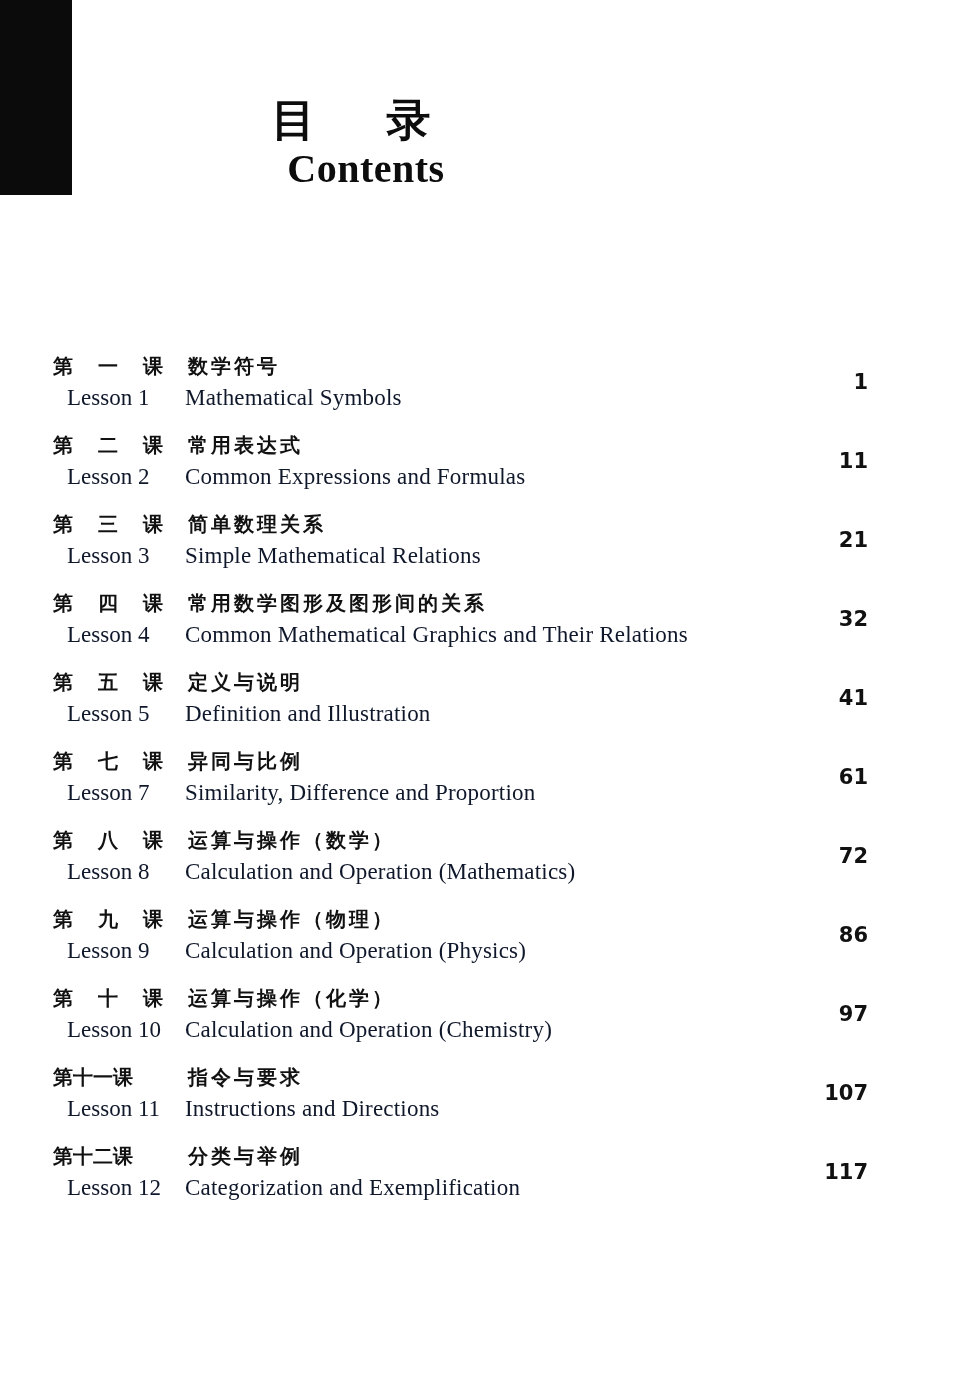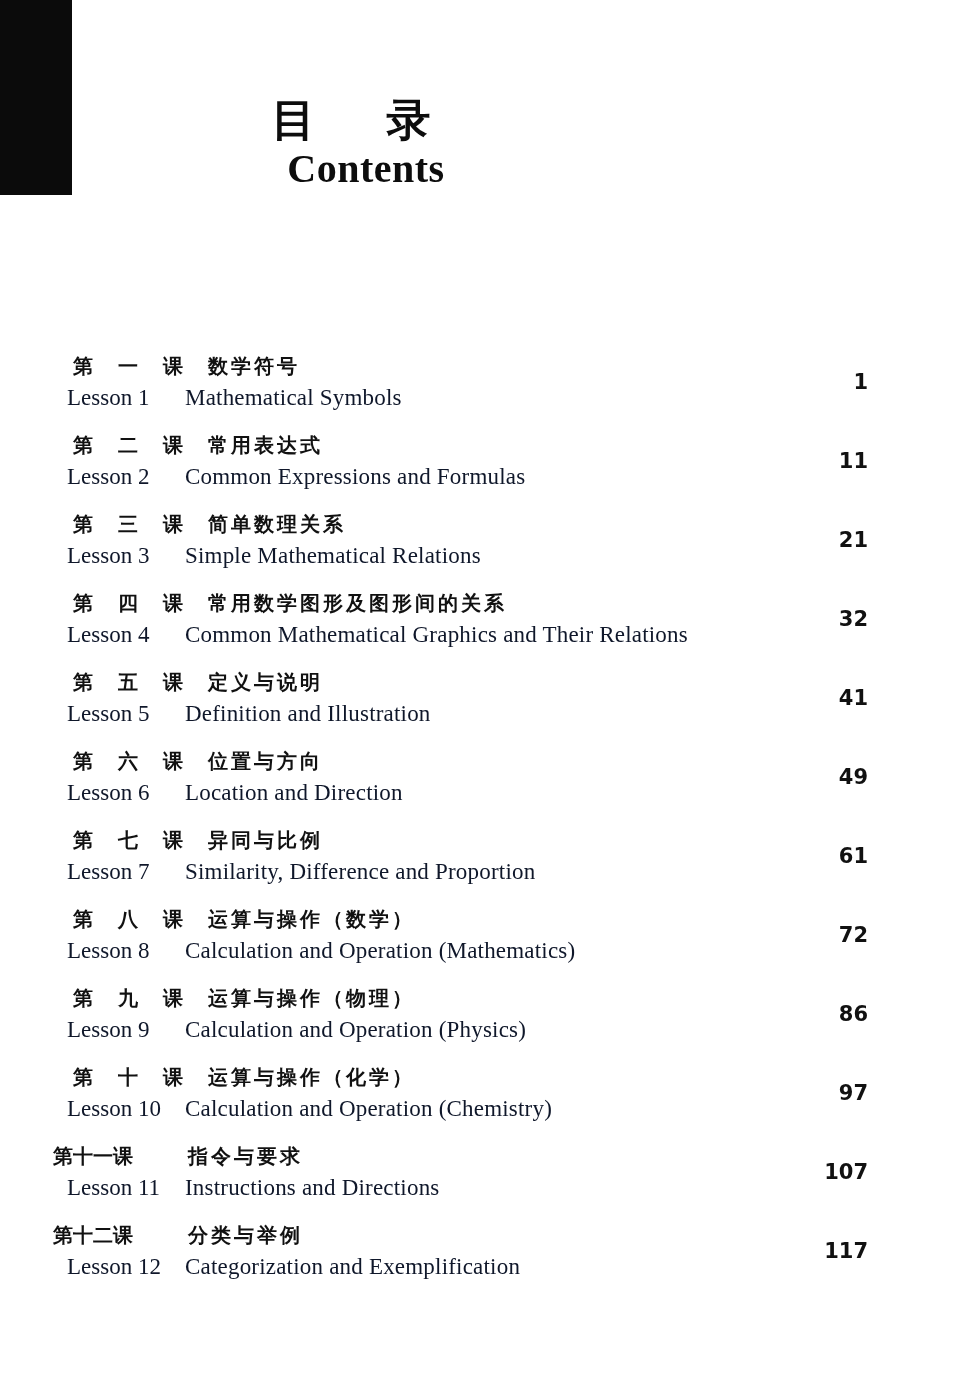--- a/index.html
+++ b/index.html
@@ -94,21 +94,20 @@
     line-height: 29px;
     color: #0f172a;
   }
   .lesson-label-cn {
     display: inline-block;
     width: 112px;
     letter-spacing: 0;
   }
   .lesson-label-cn.spaced {
     letter-spacing: 9px;
-    margin-left: 20px;
   }
   .lesson-label-en {
     display: inline-block;
     width: 118px;
   }
   .entry-title-cn {
     letter-spacing: 3px;
     margin-left: 23px;
   }
   .entry-title-en {
@@ -158,25 +157,20 @@
       <div class="entry-cn"><span class="lesson-label-cn spaced">第 四 课</span><span class="entry-title-cn">常用数学图形及图形间的关系</span></div>
       <div class="entry-en"><span class="lesson-label-en">Lesson  4</span><span class="entry-title-en">Common Mathematical Graphics and Their Relations</span></div>
       <div class="entry-page">32</div>
     </div>
     <div class="toc-entry">
       <div class="entry-cn"><span class="lesson-label-cn spaced">第 五 课</span><span class="entry-title-cn">定义与说明</span></div>
       <div class="entry-en"><span class="lesson-label-en">Lesson  5</span><span class="entry-title-en">Definition and Illustration</span></div>
       <div class="entry-page">41</div>
     </div>
     <div class="toc-entry">
-      <div class="entry-cn"><span class="lesson-label-cn spaced">第 六 课</span><span class="entry-title-cn">位置与方向</span></div>
-      <div class="entry-en"><span class="lesson-label-en">Lesson  6</span><span class="entry-title-en">Location and Direction</span></div>
-      <div class="entry-page">49</div>
-    </div>
-    <div class="toc-entry">
       <div class="entry-cn"><span class="lesson-label-cn spaced">第 七 课</span><span class="entry-title-cn">异同与比例</span></div>
       <div class="entry-en"><span class="lesson-label-en">Lesson  7</span><span class="entry-title-en">Similarity, Difference and Proportion</span></div>
       <div class="entry-page">61</div>
     </div>
     <div class="toc-entry">
       <div class="entry-cn"><span class="lesson-label-cn spaced">第 八 课</span><span class="entry-title-cn">运算与操作（数学）</span></div>
       <div class="entry-en"><span class="lesson-label-en">Lesson  8</span><span class="entry-title-en">Calculation and Operation (Mathematics)</span></div>
       <div class="entry-page">72</div>
     </div>
     <div class="toc-entry">

